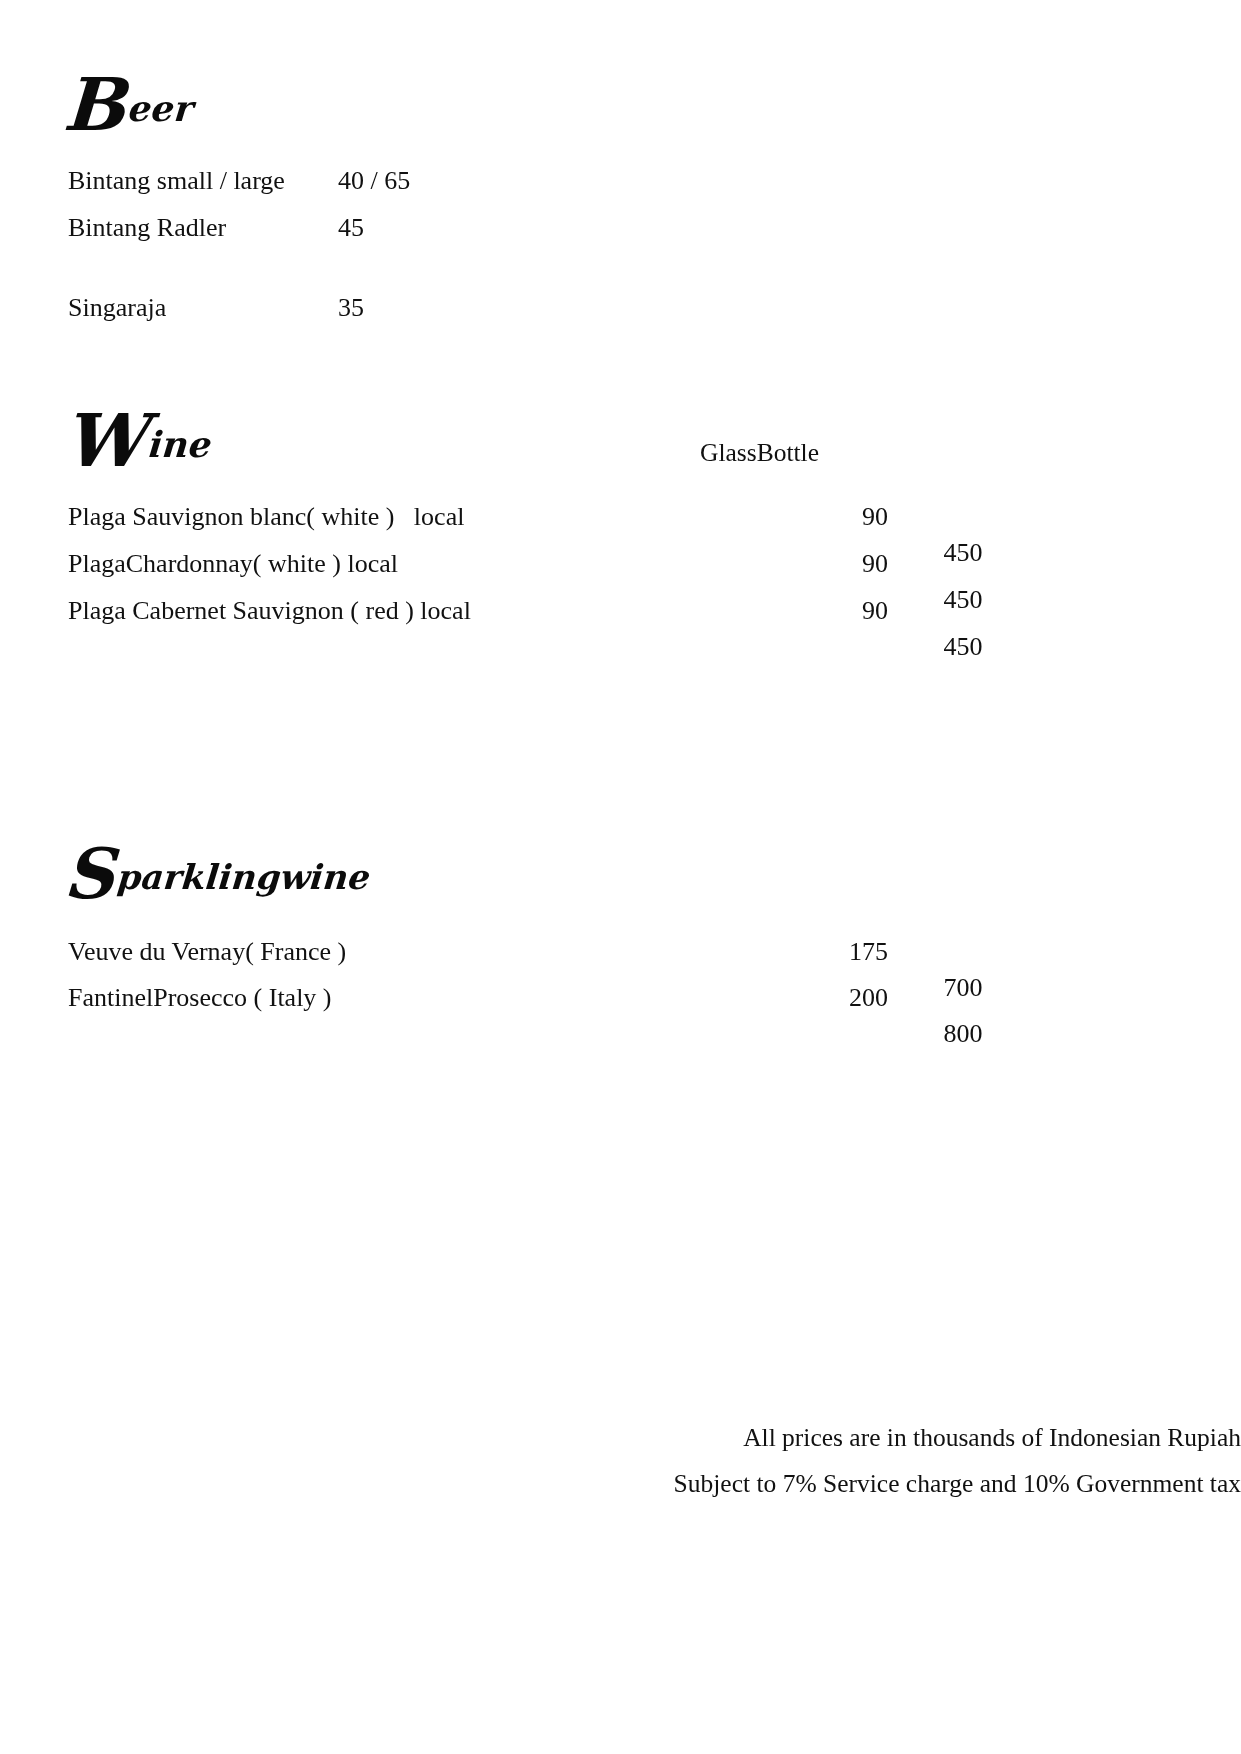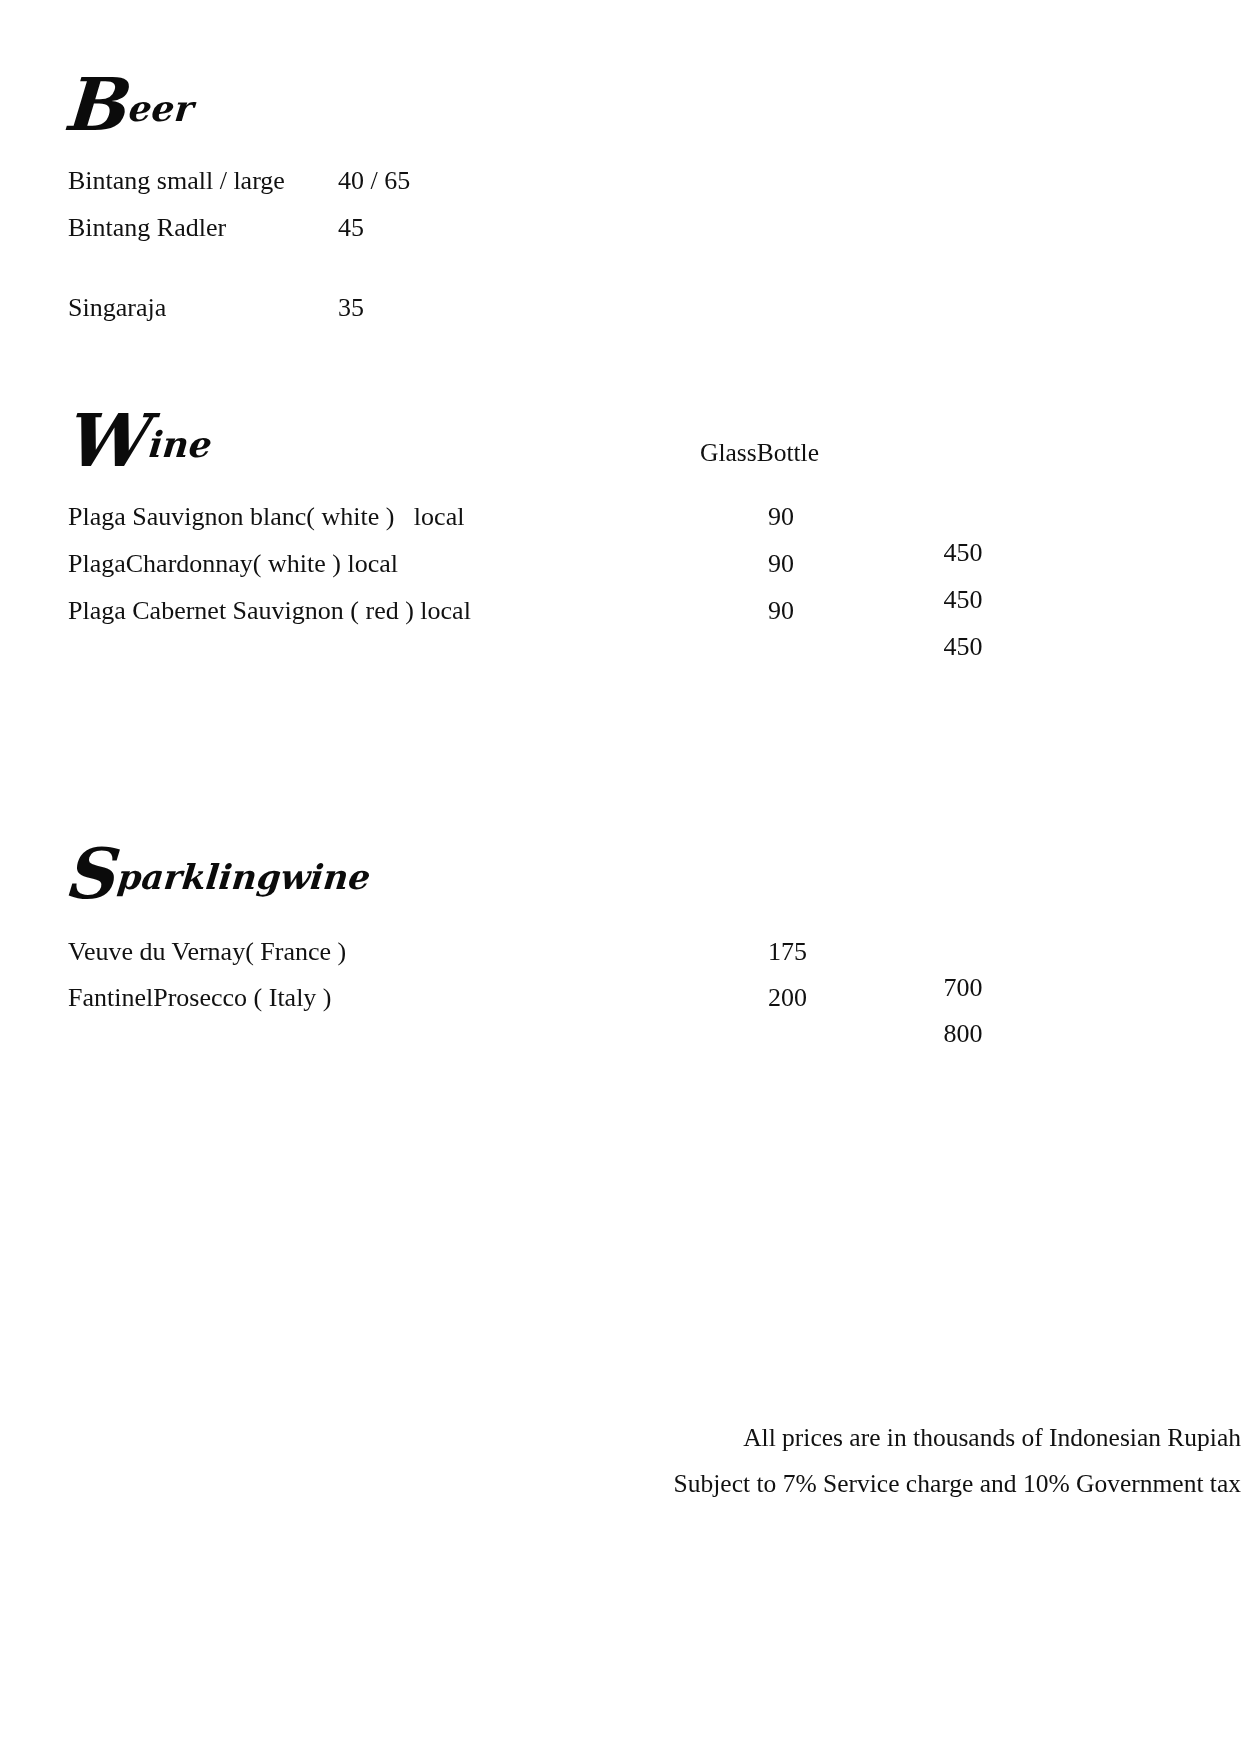--- a/index.html
+++ b/index.html
@@ -77,21 +77,21 @@
   #beer-row-1 { top: 211px; }
   #beer-row-2 { top: 267px; margin-top: 24px; }
 
   
   .wide-row { left: 68px; width: 1105px; }
   .wide-row .glass {
     position: absolute;
     left: 700px;
     width: 120px;
     top: 0;
-    text-align: left;
+    text-align: right;
   }
   .wide-row .bottle {
     position: absolute;
     left: 835px;
     width: 120px;
     top: 0;
     text-align: center;
     margin-top: 36px;
   }
 

